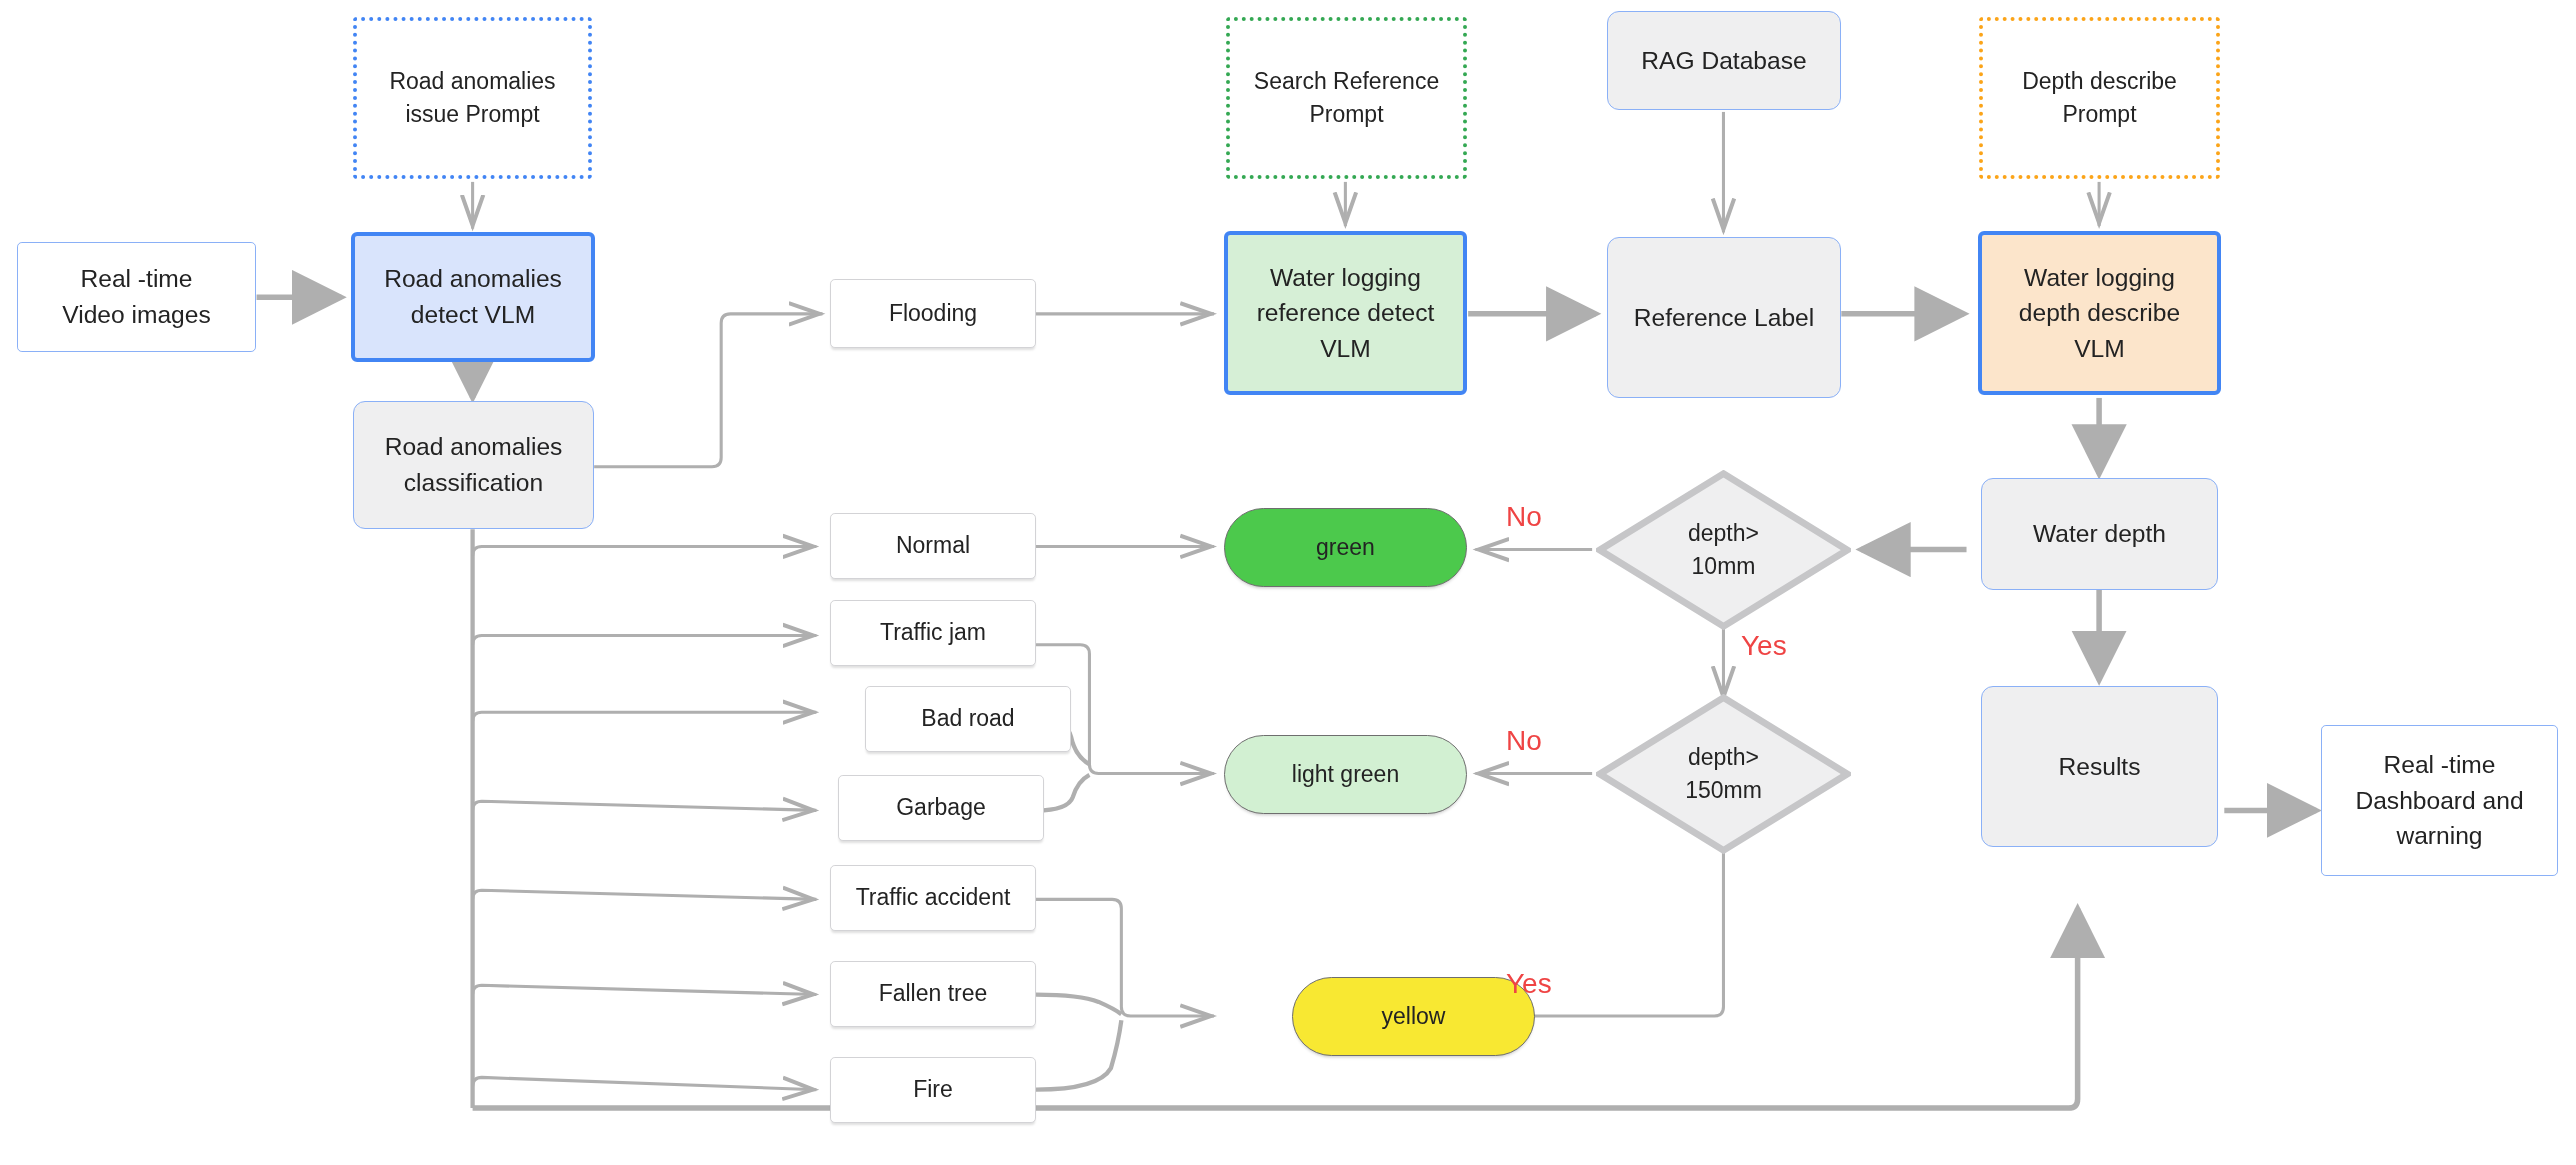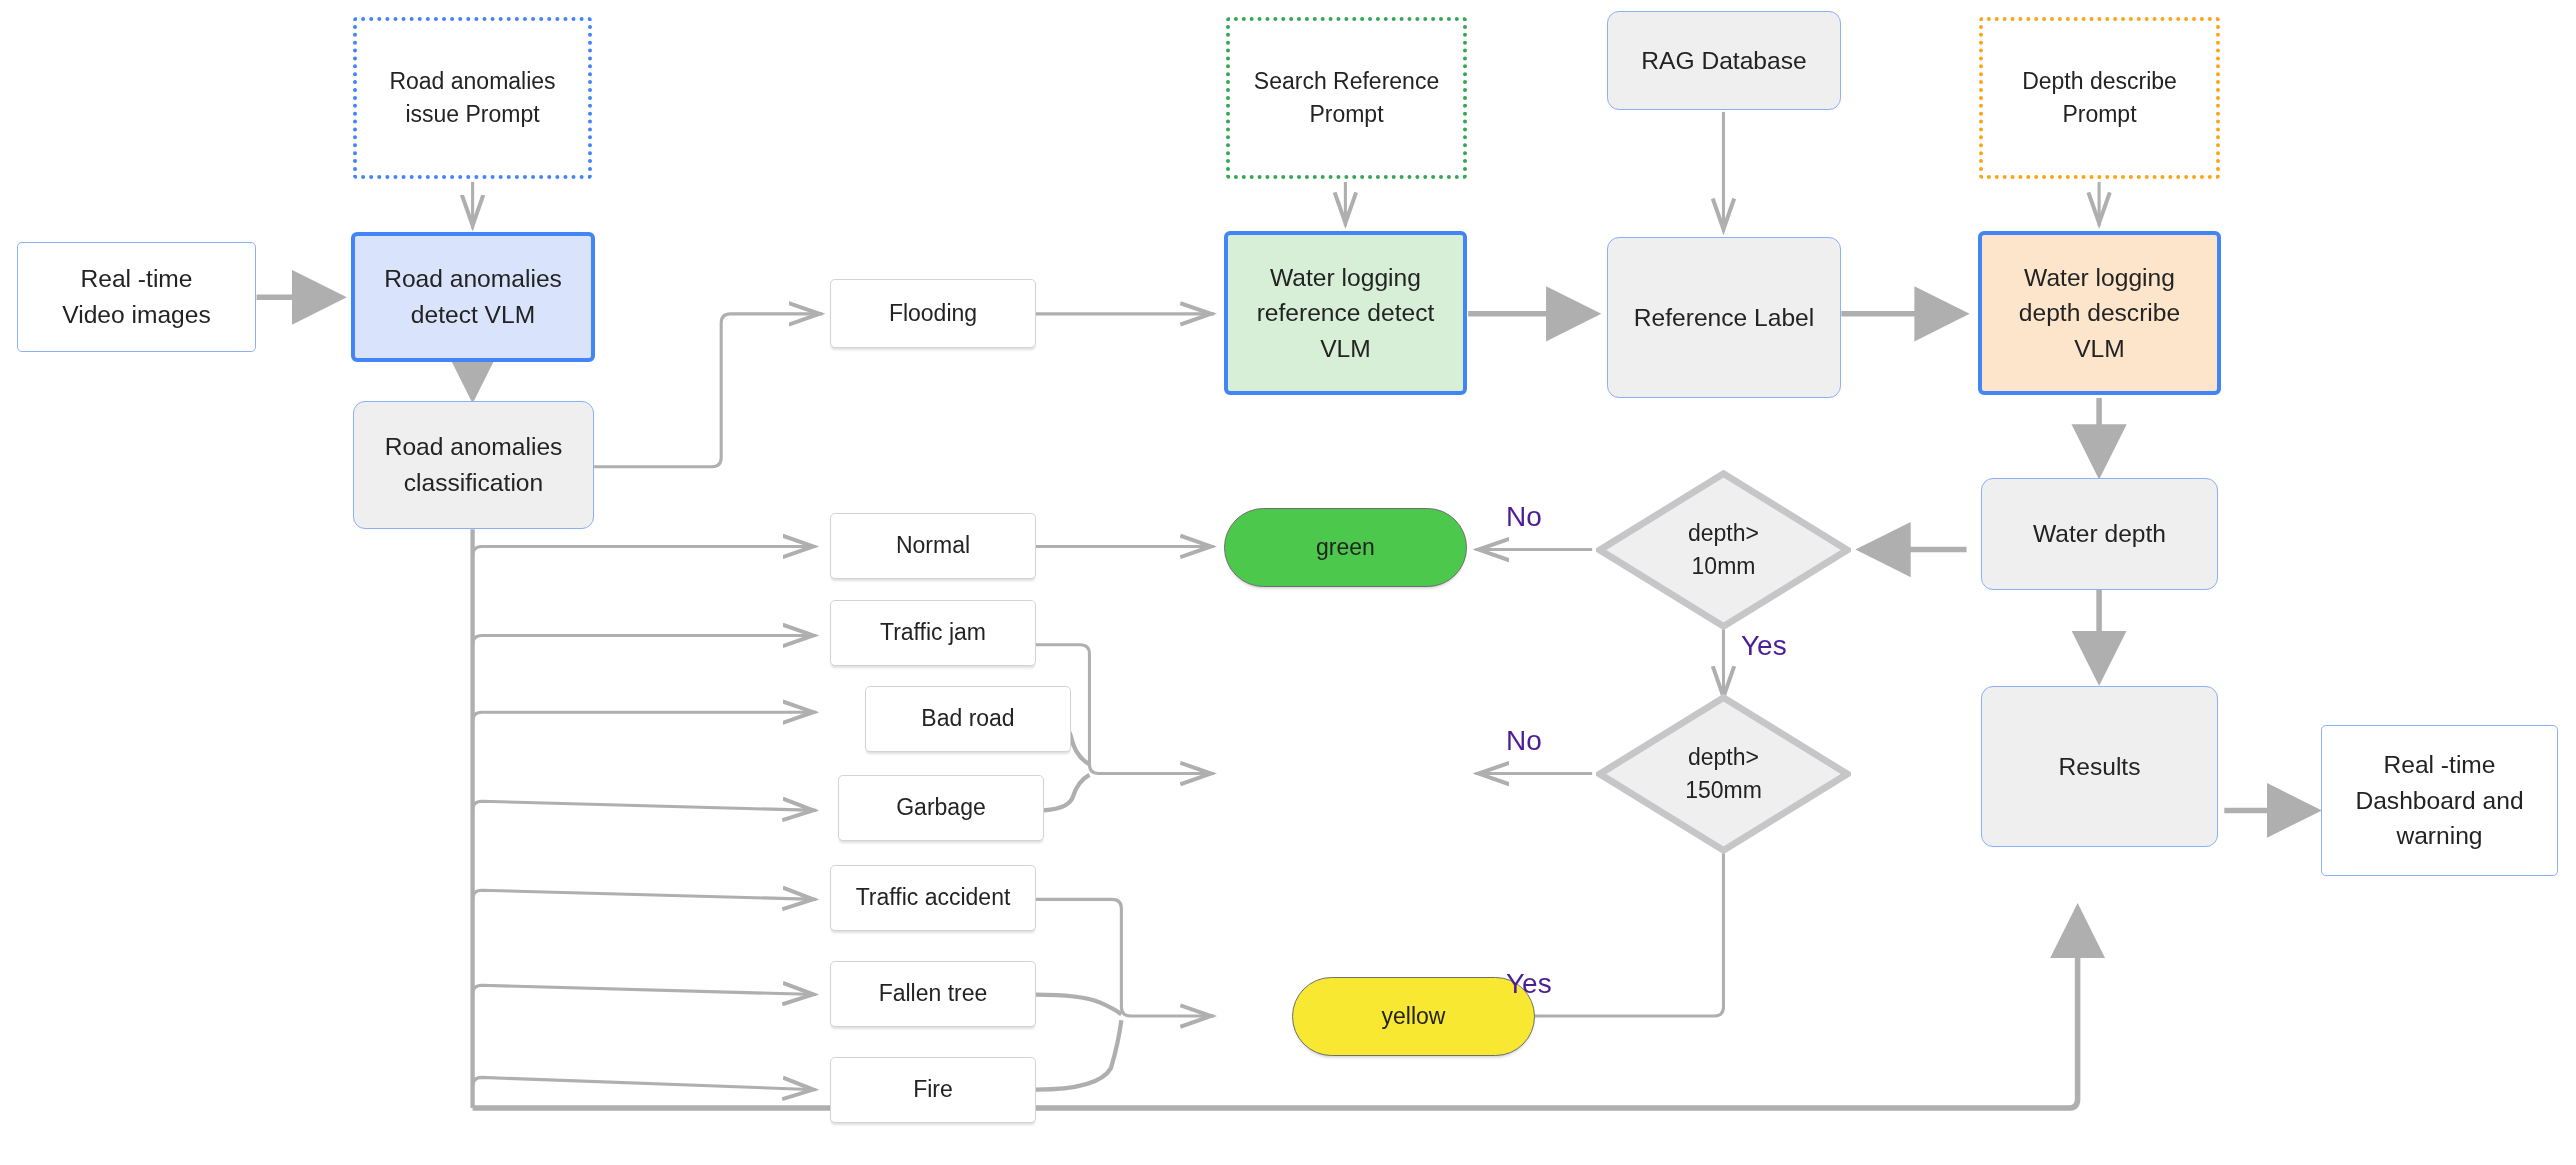--- a/index.html
+++ b/index.html
@@ -21,21 +21,21 @@
   .n-cat{background:#ffffff;border:1.8px solid #D3D3D6;border-radius:4.9px;font-size:23px;
          box-shadow:0 2.5px 2.5px -1.2px rgba(0,0,0,.13);}
   
   .n-pill{border:1.8px solid #6E6E6E;border-radius:43px;font-size:23px;
           box-shadow:0 3.1px 3.1px -1.8px rgba(0,0,0,.20);}
   
   .n-diamond{font-size:23px;}
   .n-diamond .dshape{position:absolute;left:0;top:0;width:100%;height:100%;}
   .n-diamond .dtext{position:relative;z-index:2;width:100%;}
 
-  .edge-label{position:absolute;font-size:28px;color:#4c1d95;line-height:1;}
+  .edge-label{position:absolute;font-size:28px;color:#ef4444;line-height:1;}
 </style>
 </head>
 <body>
 
 <div id="canvas">
 
   <svg id="wires" viewBox="0 0 4197 1899">
     <defs>
       <marker id="ah" markerWidth="12" markerHeight="12" refX="9" refY="5" orient="auto" markerUnits="strokeWidth">
         <path d="M0,0 L10,5 L0,10 z" fill="#AFAFAF"></path>
@@ -192,20 +192,23 @@
   <div class="node n-cat" style="left:830px;top:961px;width:206px;height:66px;">
     <span>Fallen tree</span>
   </div>
   <div class="node n-cat" style="left:830px;top:1057px;width:206px;height:66px;">
     <span>Fire</span>
   </div>
 
   <div class="node n-pill" style="left:1224px;top:508px;width:243px;height:79px;background:#4CC94C;">
     <span>green</span>
   </div>
+  <div class="node n-pill" style="left:1224px;top:735px;width:243px;height:79px;background:#D2F0D2;">
+    <span>light green</span>
+  </div>
   <div class="node n-pill" style="left:1292px;top:977px;width:243px;height:79px;background:#F8E832;">
     <span>yellow</span>
   </div>
 
   <div class="node n-diamond" style="left:1596px;top:470px;width:255px;height:160px;">
     <svg class="dshape" viewBox="0 0 416 260" preserveAspectRatio="none">
       <polygon points="208,6 410,130 208,254 6,130" fill="#EFEFF0" stroke="#C6C6C8" stroke-width="11"></polygon>
     </svg>
     <div class="dtext">
       <div>depth&gt;</div>

